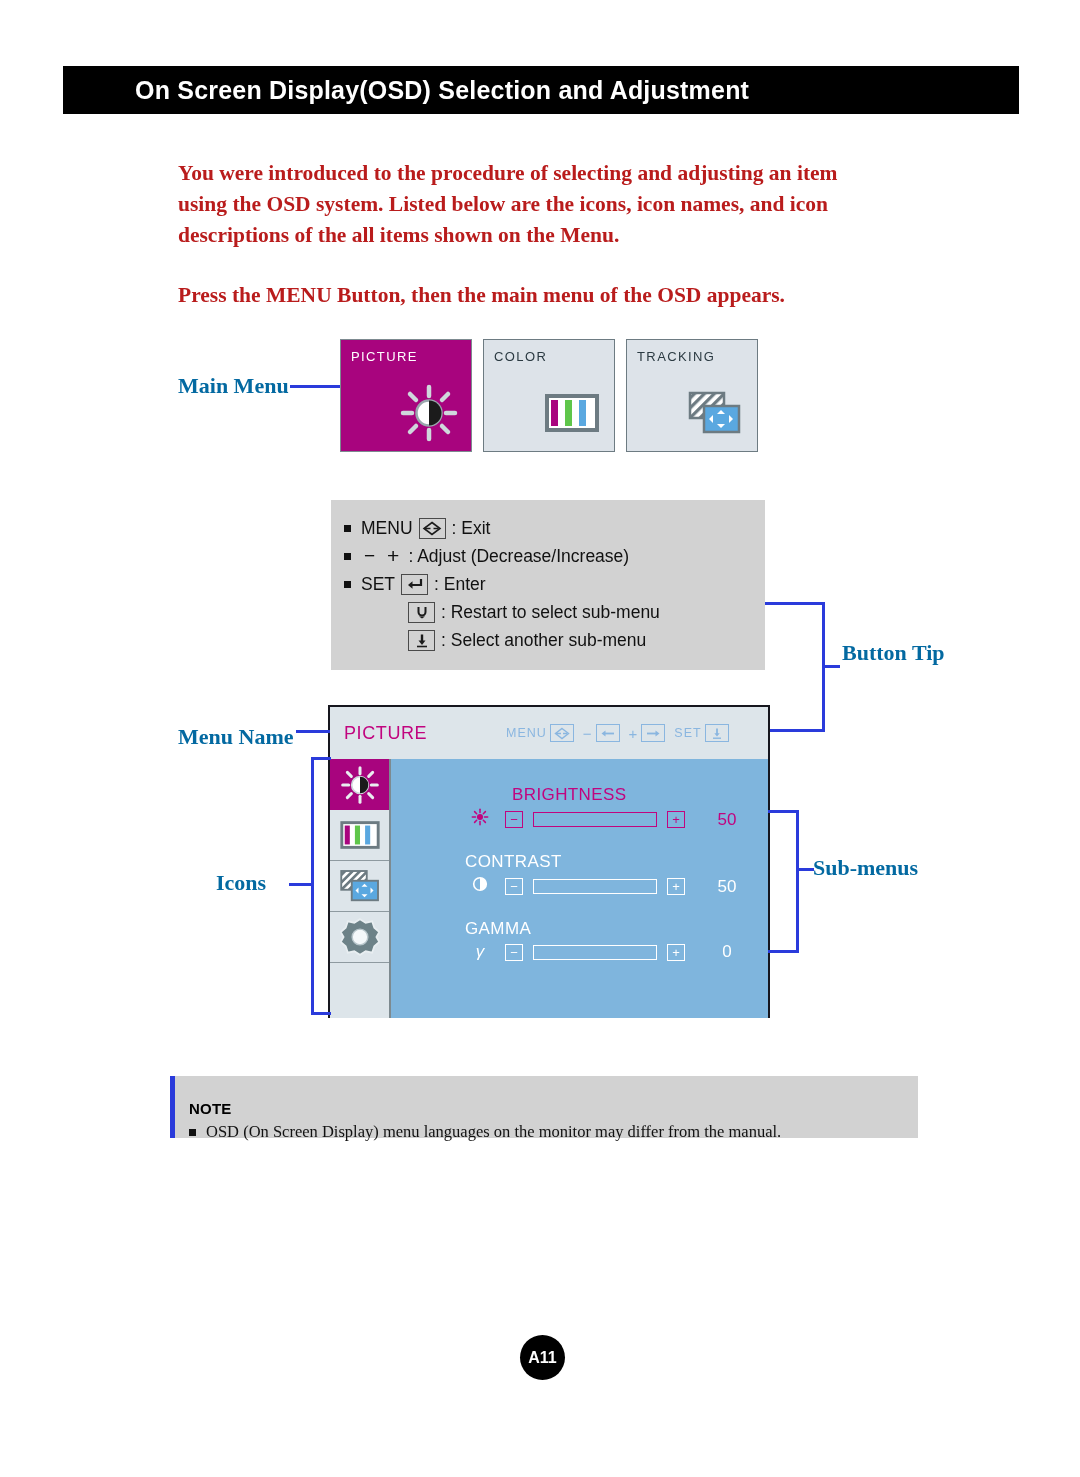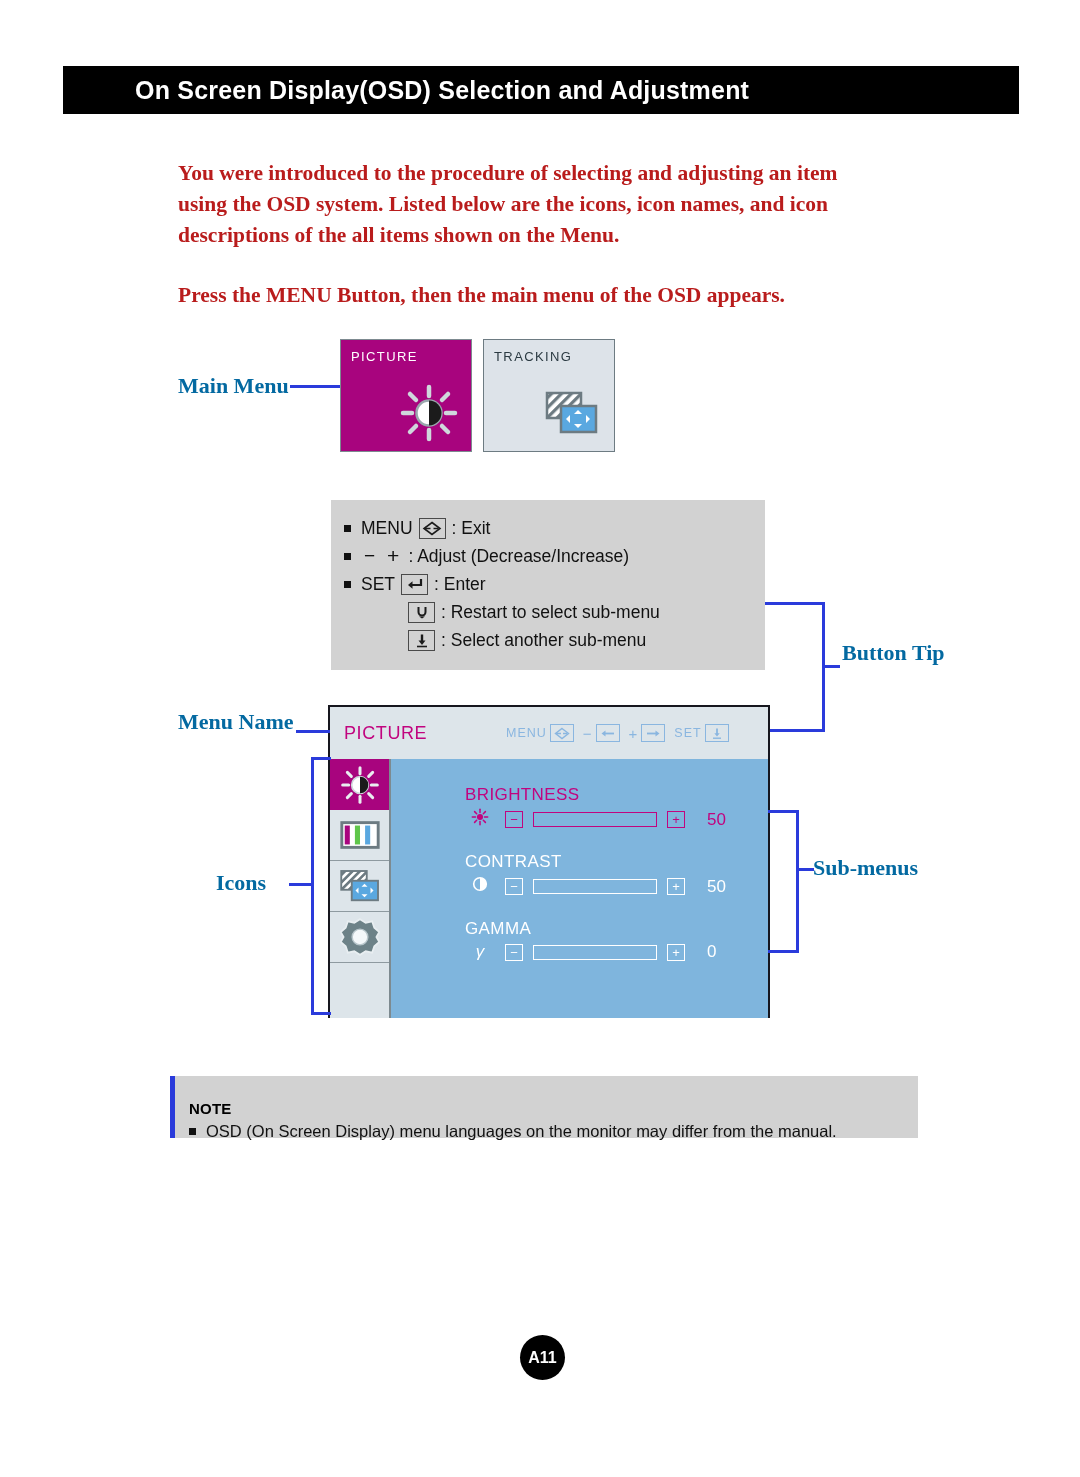--- a/index.html
+++ b/index.html
@@ -128,21 +128,21 @@
   .osd-icon-cell.active{ background:#a8047e; border-bottom:none; }
   .osd-icon-cell.blank{ border-bottom:none; }
   .osd-content{
     flex:1; background:#7fb5dd;
     padding:26px 0 0 0;
     position:relative;
   }
 
   .slider-row{ margin-bottom:21px; padding-left:74px; }
   .slider-name{ font-size:17px; letter-spacing:.4px; color:#ffffff; }
-  .slider-name.accent{ color:#c1047f; }
+  .slider-name.accent{ color:#c1047f;margin-left:47px; }
   .slider-line{
     display:flex; align-items:center; gap:10px;
     margin-top:3px;
   }
   .slider-glyph{
     width:30px; text-align:center; font-size:17px; color:#fff; flex:none;
   }
   .slider-glyph.accent{ color:#c1047f; }
   .pm{
     display:inline-flex; align-items:center; justify-content:center;
@@ -151,21 +151,21 @@
   }
   .pm.accent{ border-color:#c1047f; color:#c1047f; }
   .bar-outer{
     width:124px; height:15px; border:1.8px solid #ffffff;
     background:transparent; flex:none; position:relative;
   }
   .bar-outer.accent{ border-color:#c1047f; }
   .bar-fill{ height:100%; background:#ffffff; }
   .bar-fill.accent{ background:#c1047f; }
   .slider-val{
-    width:40px; text-align:left; font-size:17px; color:#fff;
+    width:40px; text-align:center; font-size:17px; color:#fff;
     margin-left:12px; flex:none;
   }
   .slider-val.accent{ color:#c1047f; }
 
   
   .callout{
     position:absolute;
     font-family:"Liberation Serif", serif;
     font-weight:bold; font-size:22px; color:#0369a1;
     white-space:nowrap;
@@ -173,21 +173,21 @@
   .leader{ position:absolute; background:#2a3bdb; }
 
   
   .note{
     position:absolute; left:170px; top:1076px; width:748px; height:62px;
     background:#d2d2d2;
     border-left:5px solid #2a3bdb;
     padding:8px 0 0 14px;
   }
   .note-title{ font-size:15px; font-weight:bold; color:#000; letter-spacing:.2px;margin-top:16px;}
-  .note-body{ font-size:16.5px; color:#111; margin-top:5px; display:flex; align-items:center; gap:6px;}
+  .note-body{ font-size:16.5px; color:#111; margin-top:5px; display:flex; align-items:center; gap:6px;font-family:Liberation Serif, serif;}
 
   
   .page-badge{
     position:absolute; left:520px; top:1335px;
     width:45px; height:45px; border-radius:50%;
     background:#000; color:#fff;
     display:flex; align-items:center; justify-content:center;
     font-size:16px; font-weight:bold;
     font-family:"Liberation Sans", sans-serif;
   }
@@ -219,20 +219,31 @@
           <line x1="43" y1="43" x2="49" y2="49"></line>
           <line x1="49" y1="11" x2="43" y2="17"></line>
           <line x1="17" y1="43" x2="11" y2="49"></line>
         </g>
         <circle cx="30" cy="30" r="12.5" fill="#ffffff" stroke="#9aa7ad" stroke-width="2.5"></circle>
         <path d="M30 17.5 A12.5 12.5 0 0 1 30 42.5 Z" fill="#1b1b1b"></path>
       </svg>
     </span>
   </div>
 
+  <div class="tile">
+    <span class="tile-label">COLOR</span>
+    <span class="tile-icon">
+      <svg width="54" height="44" viewBox="0 0 54 44">
+        <rect x="2" y="5" width="50" height="34" fill="#ffffff" stroke="#6d7b82" stroke-width="4"></rect>
+        <rect x="6" y="9" width="7" height="26" fill="#a8047e"></rect>
+        <rect x="20" y="9" width="7" height="26" fill="#5fc64a"></rect>
+        <rect x="34" y="9" width="7" height="26" fill="#5aa8e0"></rect>
+      </svg>
+    </span>
+  </div>
 
   <div class="tile">
     <span class="tile-label">TRACKING</span>
     <span class="tile-icon">
       <svg width="56" height="48" viewBox="0 0 56 48">
         <defs>
           <pattern id="stripes" width="7" height="7" patternUnits="userSpaceOnUse" patternTransform="rotate(45)">
             <rect width="3.5" height="7" fill="#6d7b82"></rect>
             <rect x="3.5" width="3.5" height="7" fill="#ffffff"></rect>
           </pattern>
@@ -487,21 +498,21 @@
           </span>
           <span class="pm">+</span>
           <span class="slider-val">0</span>
         </div>
       </div>
 
     </div>
   </div>
 </div>
 
-<div class="callout" style="left:178px; top:709px;text-align:center;">Menu Name</div>
+<div class="callout" style="left:178px; top:724px;text-align:center;">Menu Name</div>
 <div class="leader" style="left:296px; top:730px; width:34px; height:2.5px;"></div>
 
 <div class="callout" style="left:216px; top:870px;">Icons</div>
 <div class="leader" style="left:311px; top:757px; width:20px; height:2.5px;"></div>
 <div class="leader" style="left:311px; top:1012px; width:20px; height:2.5px;"></div>
 <div class="leader" style="left:311px; top:757px; width:2.5px; height:258px;"></div>
 <div class="leader" style="left:289px; top:883px; width:24px; height:2.5px;"></div>
 
 <div class="callout" style="left:813px; top:855px;">Sub-menus</div>
 <div class="leader" style="left:768px; top:810px; width:30px; height:2.5px;"></div>

